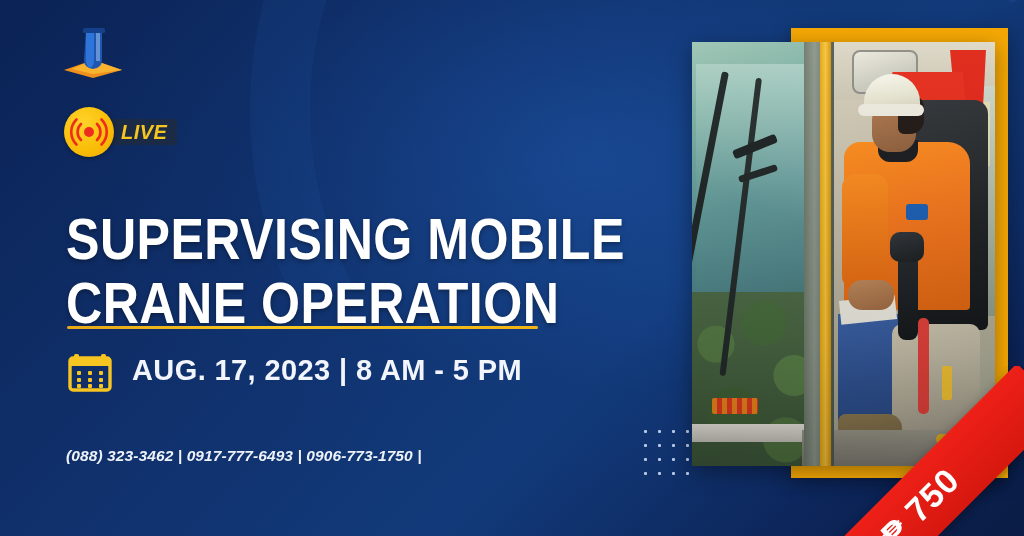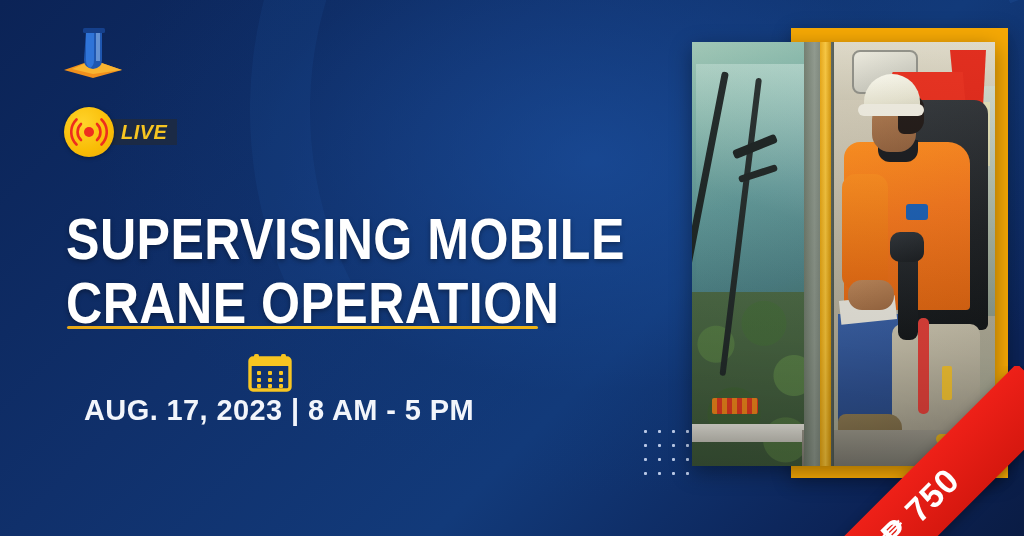--- a/index.html
+++ b/index.html
@@ -77,21 +77,21 @@
   #title .tline + .tline{margin-top:9px;}
 
   
   #divider{
     position:absolute;left:67px;top:326px;width:471px;height:3px;
     background:linear-gradient(90deg,#e8a817 0%,#f7c521 45%,#f0b315 100%);
     border-radius:2px;
   }
 
   
-  #date-row{position:absolute;left:66px;top:346px;display:flex;align-items:center;flex-direction:column;}
+  #date-row{position:absolute;left:66px;top:346px;display:flex;align-items:center;}
   #cal-icon{width:48px;height:48px;flex:0 0 auto;}
   #cal-icon svg{display:block;width:48px;height:48px;}
   #date-text{
     margin-left:18px;color:#f2f5fb;font-weight:bold;font-size:29px;
     letter-spacing:.4px;white-space:nowrap;
     font-family:"Liberation Sans",sans-serif;
   }
 
   
   #contact{position:absolute;left:66px;top:442px;}
@@ -300,20 +300,21 @@
           <rect x="22" y="38" width="4" height="4" rx="1"></rect>
           <rect x="33" y="38" width="4" height="4" rx="1"></rect>
         </g>
       </svg>
     </div>
     <div id="date-text">AUG. 17, 2023 | 8 AM - 5 PM</div>
   </div>
 
   <div id="contact">
     <div id="phones">
+      <div class="phone-line">(088) 323-3462 | 0917-777-6493 | 0906-773-1750 |</div>
     </div>
   </div>
 
   <div id="dot-grid">
     <span></span>
       <span></span>
     <span></span>
       <span></span>
     <span></span>
       <span></span>

